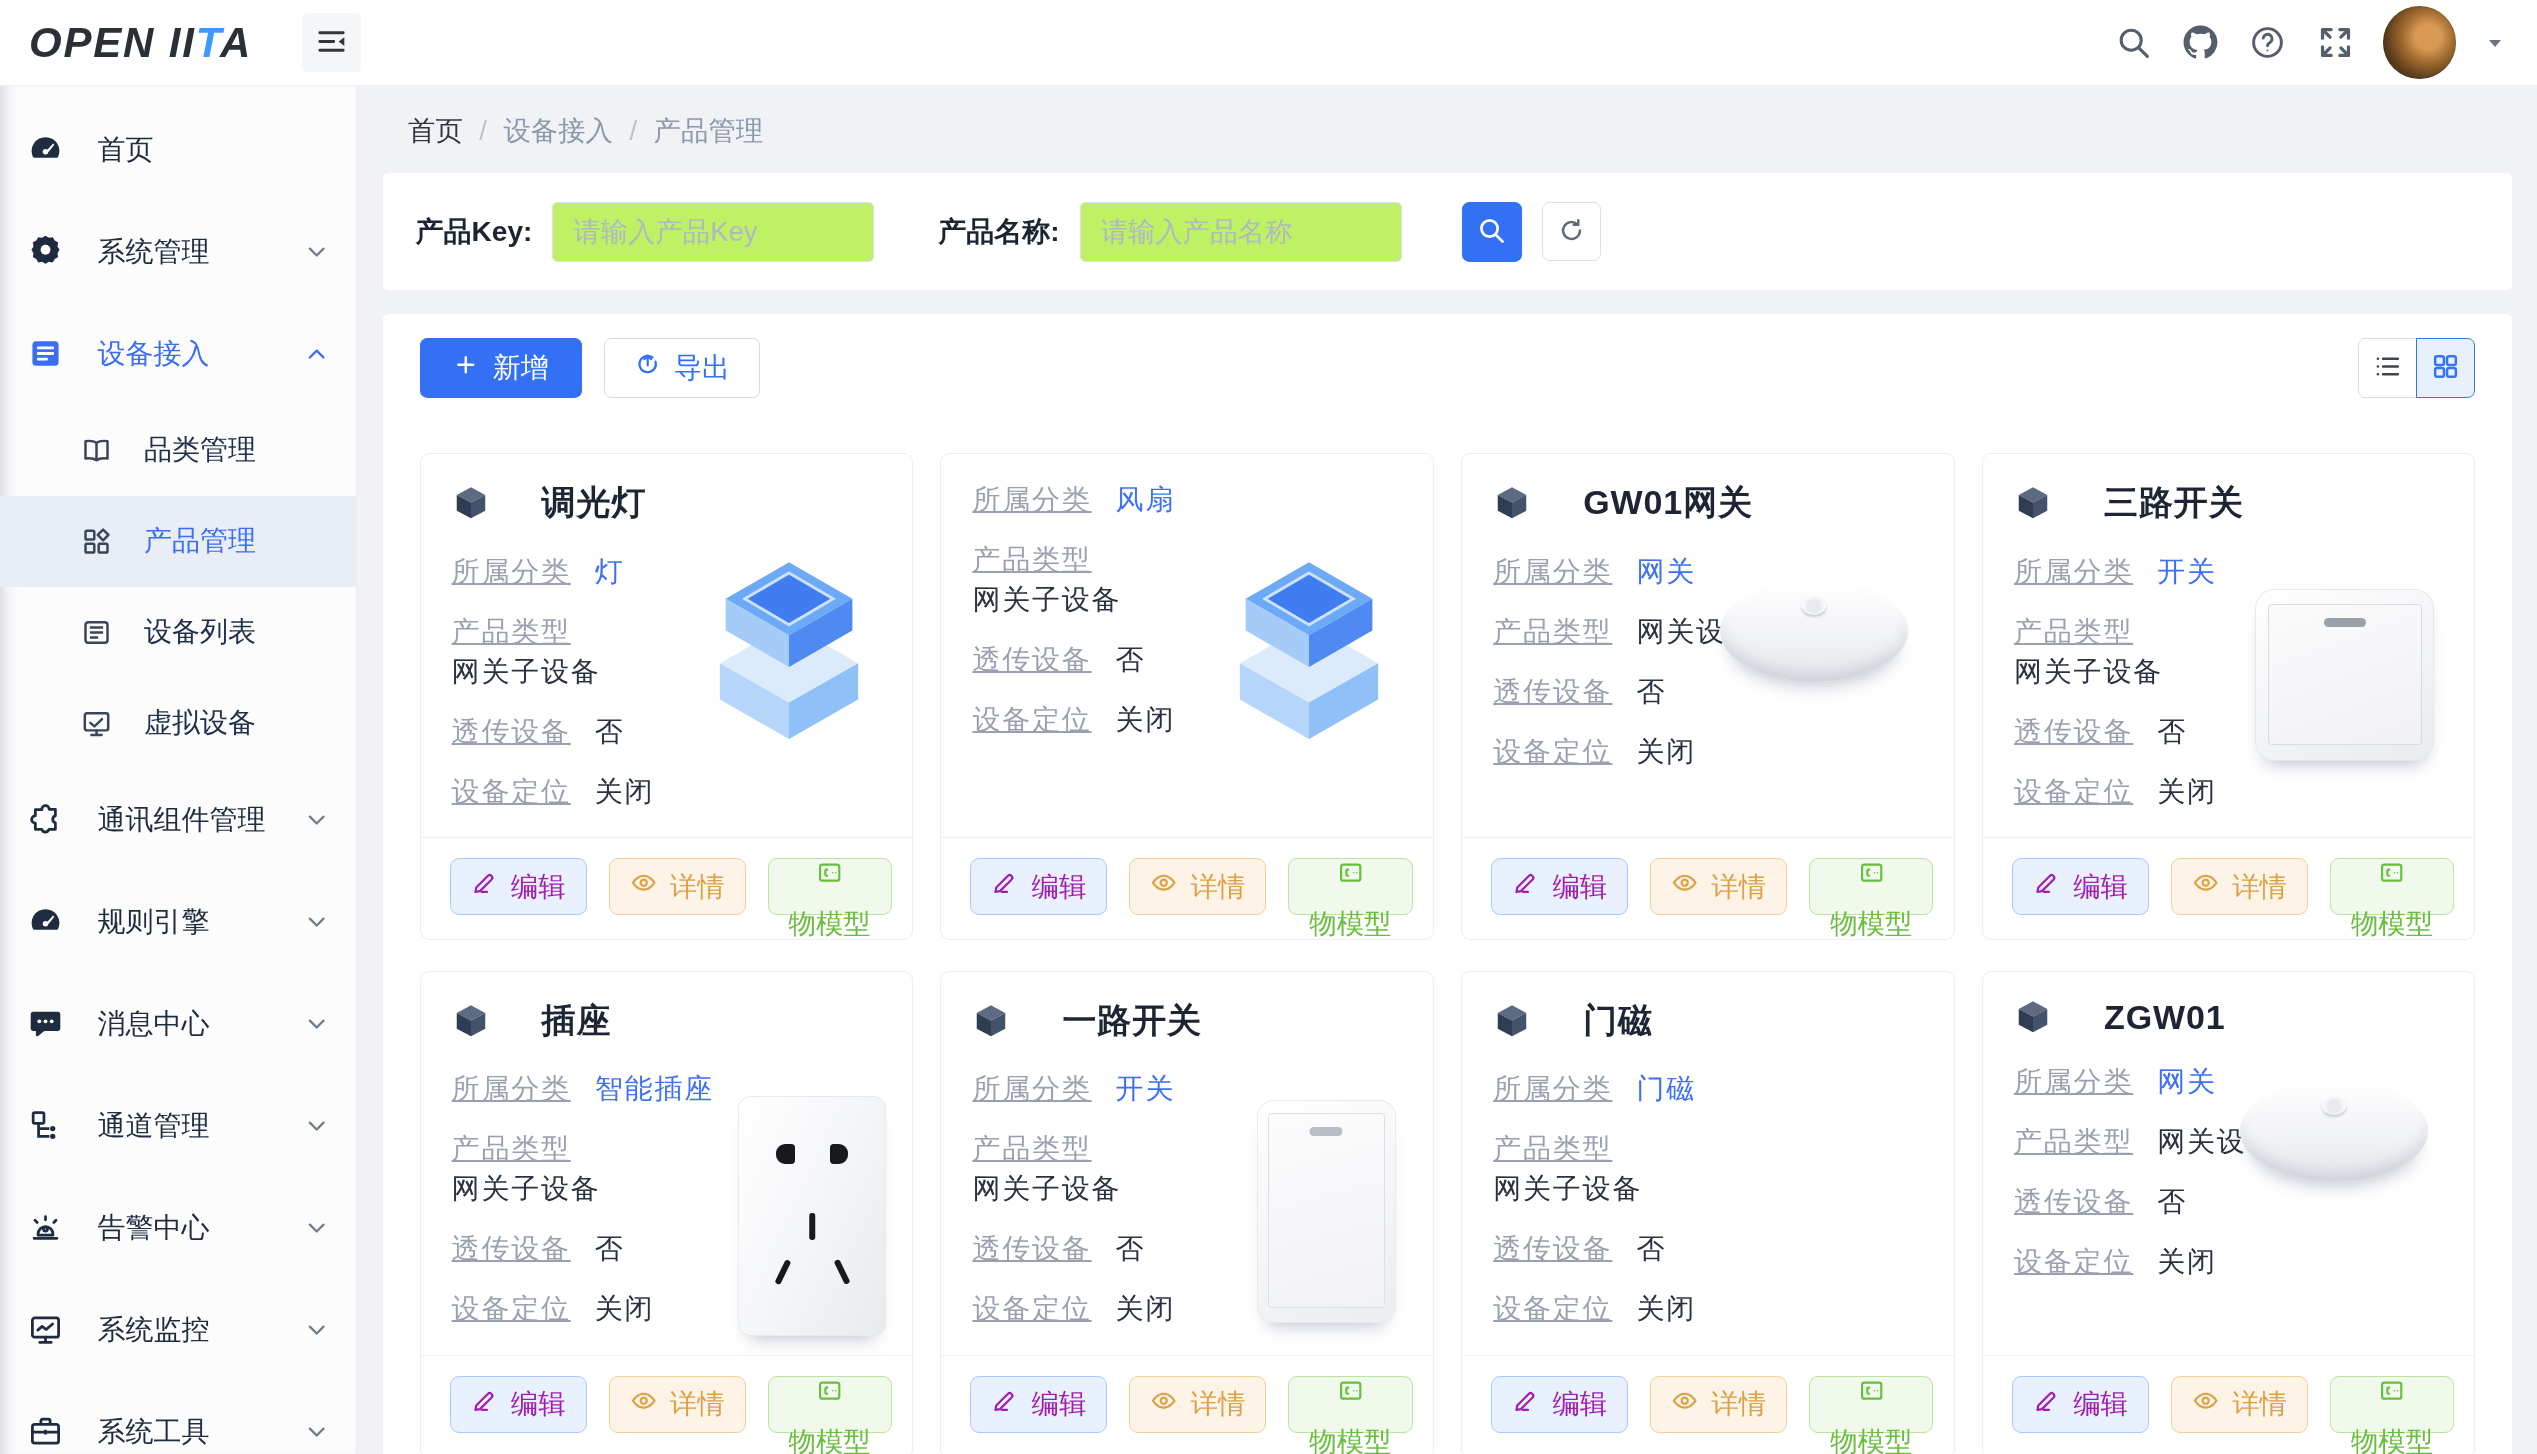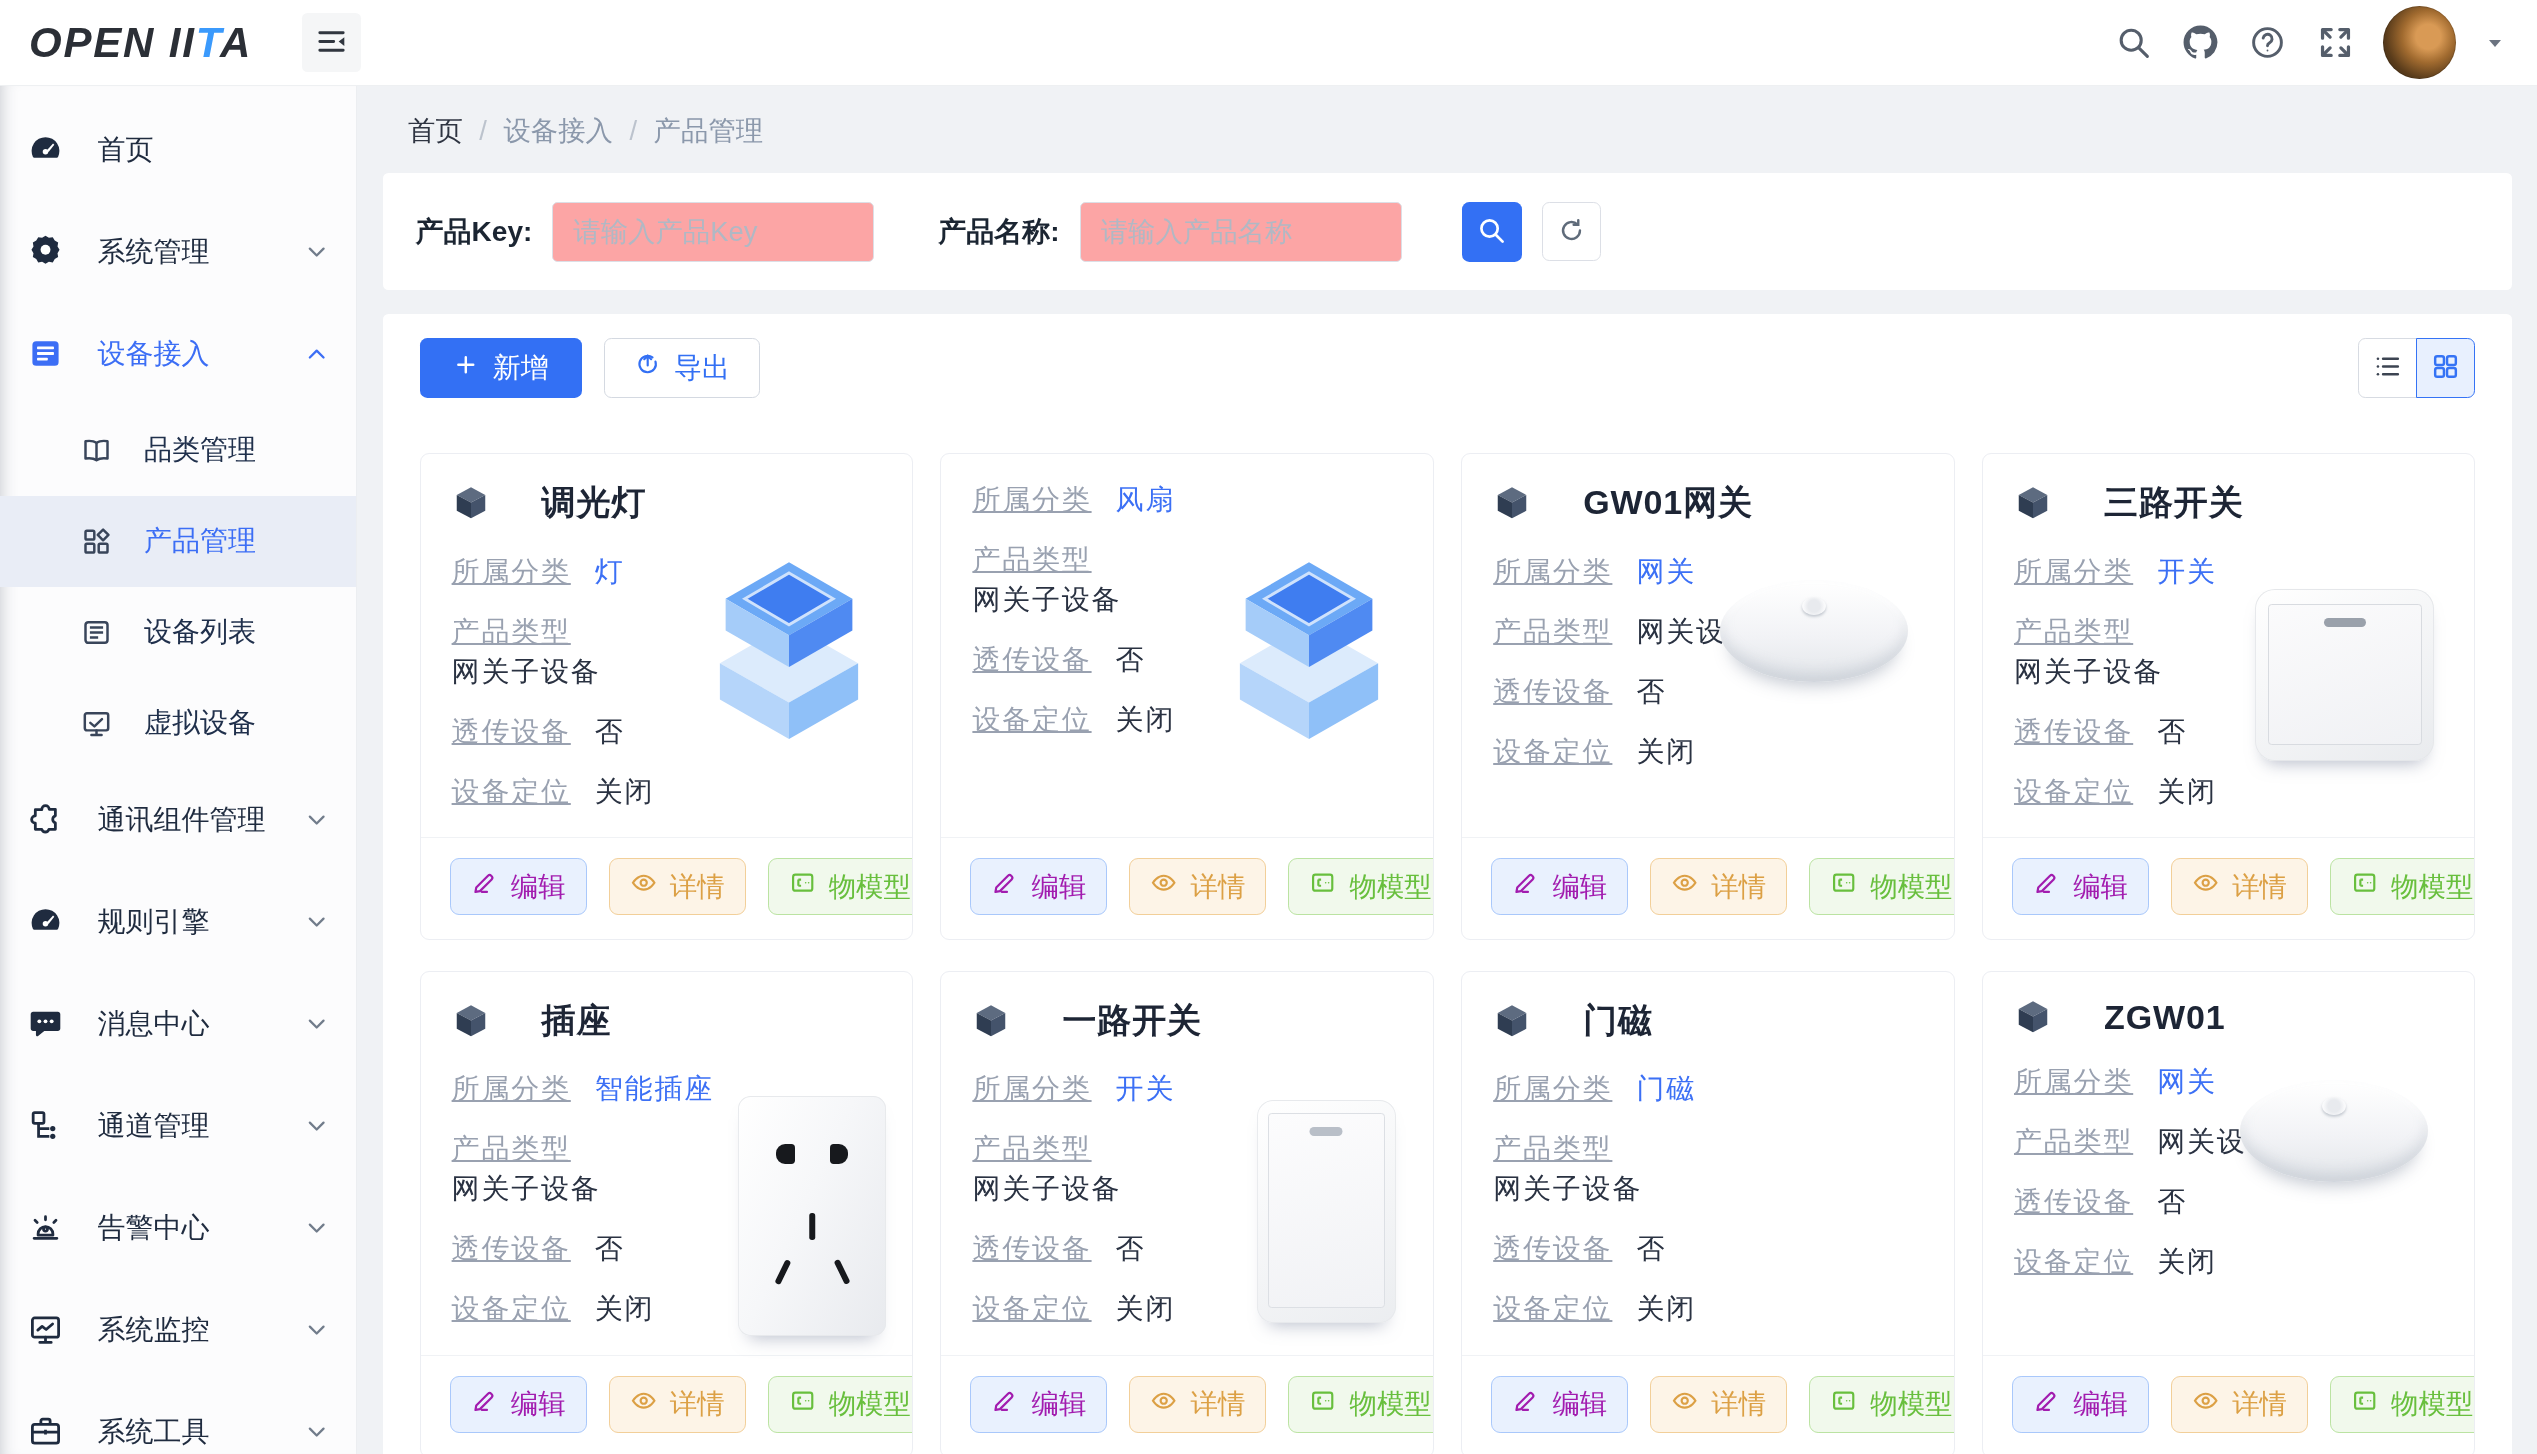--- a/index.html
+++ b/index.html
@@ -37,21 +37,21 @@
 
   
   .main { position:absolute; left:357px; top:86px; right:0; bottom:0; overflow:hidden; }
   .breadcrumb { padding:27.4px 0 0 51px; font-size:27.4px; display:flex; gap:16.5px; align-items:center; }
   .breadcrumb .bc-current-first { color:#2f3542; }
   .breadcrumb .bc-sep { color:#bcc3cd; }
   .breadcrumb .bc-item { color:#8b98ab; cursor:pointer; }
 
   .filter-panel { margin:24px 25.6px 0; background:#fff; border-radius:5.5px; height:117px; display:flex; align-items:center; padding:0 33px; }
   .f-label { font-size:28px; font-weight:bold; color:#1b2532; white-space:nowrap; }
-  .f-input { width:322px; height:60px; margin-left:20px; border:0.9px solid #dcdfe6; border-radius:5.5px; font-size:27.4px; padding:0 20px; color:#2a3242; background:#fca5a5; }
+  .f-input { width:322px; height:60px; margin-left:20px; border:0.9px solid #dcdfe6; border-radius:5.5px; font-size:27.4px; padding:0 20px; color:#2a3242; background:#bef264; }
   .f-input::placeholder { color:#b0b8c4; }
   .f-group2 { margin-left:64px; display:flex; align-items:center; }
   .search-btn { margin-left:60px; width:60px; height:60px; background:#3370f4; border:none; border-radius:7.3px; color:#fff; display:flex; align-items:center; justify-content:center; cursor:pointer; }
   .search-btn svg { width:31px; height:31px; }
   .refresh-btn { margin-left:20px; width:59px; height:59px; background:#fff; border:0.9px solid #dcdfe6; border-radius:7.3px; color:#5f6b7a; display:flex; align-items:center; justify-content:center; cursor:pointer; }
   .refresh-btn svg { width:29px; height:29px; }
 
   .content-panel { margin:24px 25.6px 0; background:#fff; border-radius:5.5px 5.5px 0 0; padding:24px 37px 37px; min-height:1134px; }
   .toolbar { display:flex; align-items:center; }
   .add-btn { height:60px; padding:0 33px; background:#3370f4; color:#fff; border:none; border-radius:7.3px; font-size:28px; display:flex; align-items:center; gap:14.6px; cursor:pointer; }
@@ -76,21 +76,21 @@
   .row { font-size:28px; line-height:40px; margin-bottom:20px; }
   .lbl { color:#99a1b0; margin-right:24px; letter-spacing:1.8px;text-decoration:underline; }
   .val { color:#2a3242; letter-spacing:1.8px; }
   .val.link { color:#3c70f5; cursor:pointer; }
   .val.block { display:block; }
   .card-footer { border-top:1.8px solid #f0f2f5; padding:20px 29px 24px; display:flex; align-items:center; gap:22px; }
   .act-btn { height:57px; padding:0 20px; border-radius:9.1px; font-size:27.4px; display:flex; align-items:center; gap:12.8px; cursor:pointer; white-space:nowrap; }
   .act-btn svg { width:27.4px; height:27.4px; }
   .act-edit { background:#e9f1fe; border:1.8px solid #a9c8fb; color:#a21caf; }
   .act-detail { background:#fdf4e7; border:1.8px solid #f2cf99; color:#dca045; }
-  .act-model { background:#f1f9ec; border:1.8px solid #bbe3a2; color:#68bf3d; }
+  .act-model { background:#f1f9ec; border:1.8px solid #bbe3a2; color:#68bf3d;flex-direction:column; }
 
   
   .img-wrap { position:absolute; }
   .img-cube-stack { right:27.4px; top:102px; width:192px; height:197px; }
   .img-gateway-disc { right:46px; top:126px; width:188px; height:102px; border-radius:50%; background:linear-gradient(180deg,#ffffff 0%,#f2f3f6 55%,#e3e6ea 100%); box-shadow:0 14.6px 16.5px -11px rgba(120,130,150,.45), inset 0 -9.1px 12.8px rgba(150,160,175,.28), inset 0 3.7px 7.3px #fff; }
   .img-gateway-disc::after { content:""; position:absolute; left:50%; top:16.5px; width:24px; height:18.3px; transform:translateX(-50%); border-radius:50%; background:radial-gradient(circle,#e8eaee 0 40%,transparent 70%); box-shadow:0 1.8px 2.7px rgba(160,168,180,.6); }
   .img-disc-high { top:108px; }
   .img-wall-switch { right:40px; top:135px; width:179px; height:172px; border-radius:20px; background:linear-gradient(150deg,#ffffff,#e9ebee); box-shadow:0 11px 16.5px -9.1px rgba(120,130,155,.55), inset 0 0 0 0.9px #e5e7ea; }
   .img-wall-switch .panel { position:absolute; inset:14.6px 12.8px 16.5px; border:0.9px solid #d8dbe0; border-radius:3.7px; background:linear-gradient(160deg,#fbfbfc,#f0f1f4); }
   .img-wall-switch .pill { position:absolute; top:29px; left:50%; transform:translateX(-50%); width:42px; height:9.1px; border-radius:5.5px; background:#9aa1ab; }

